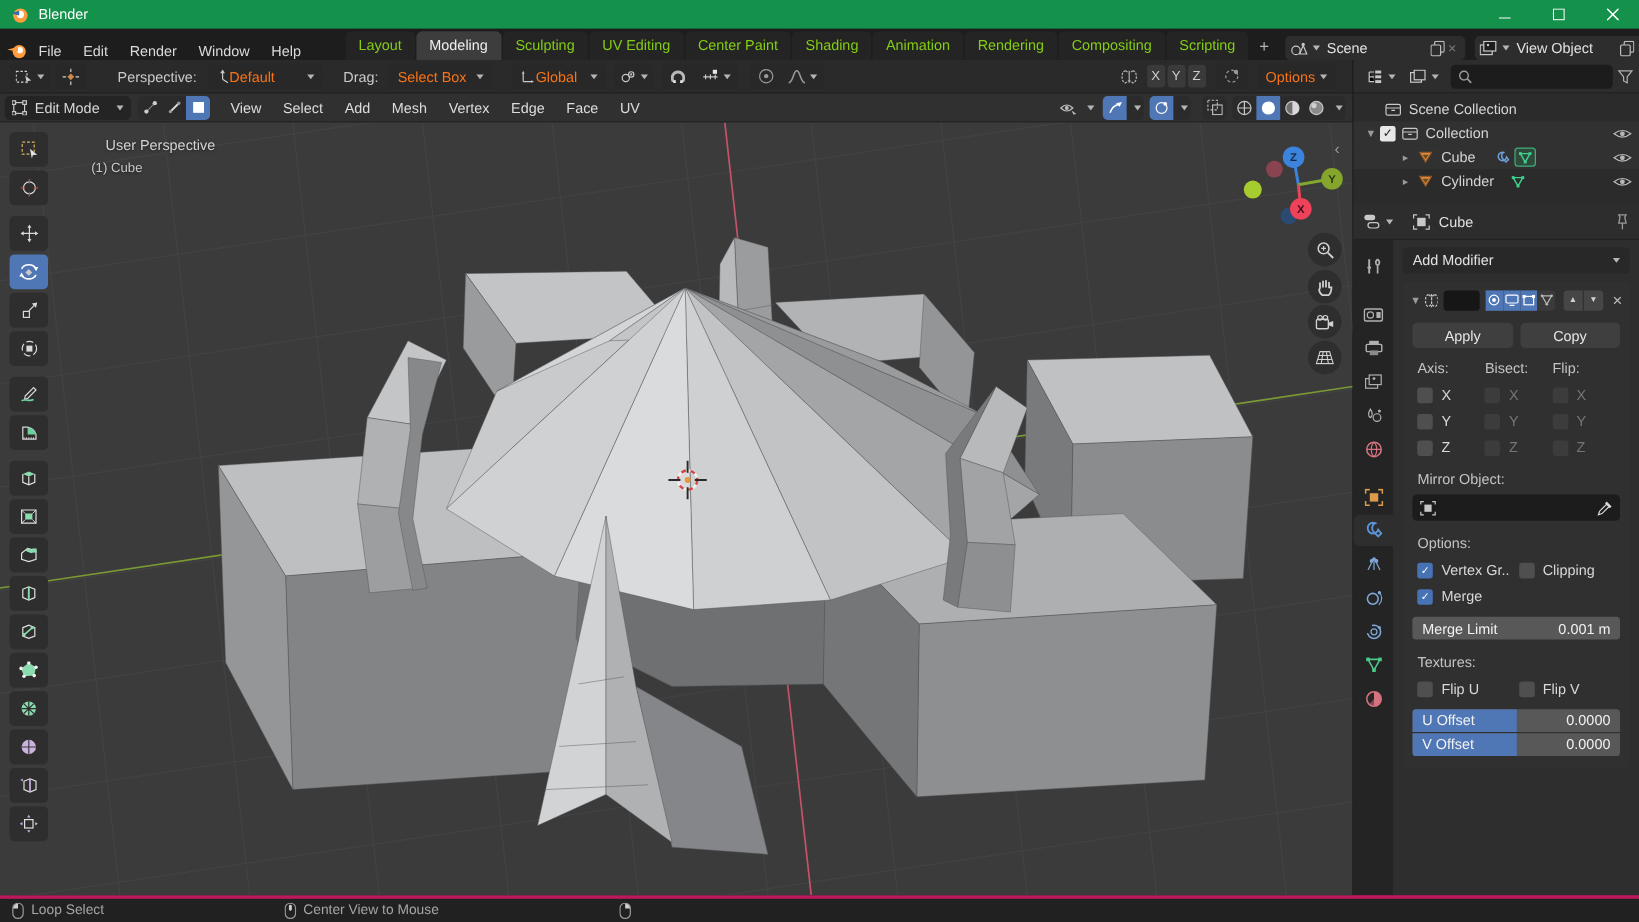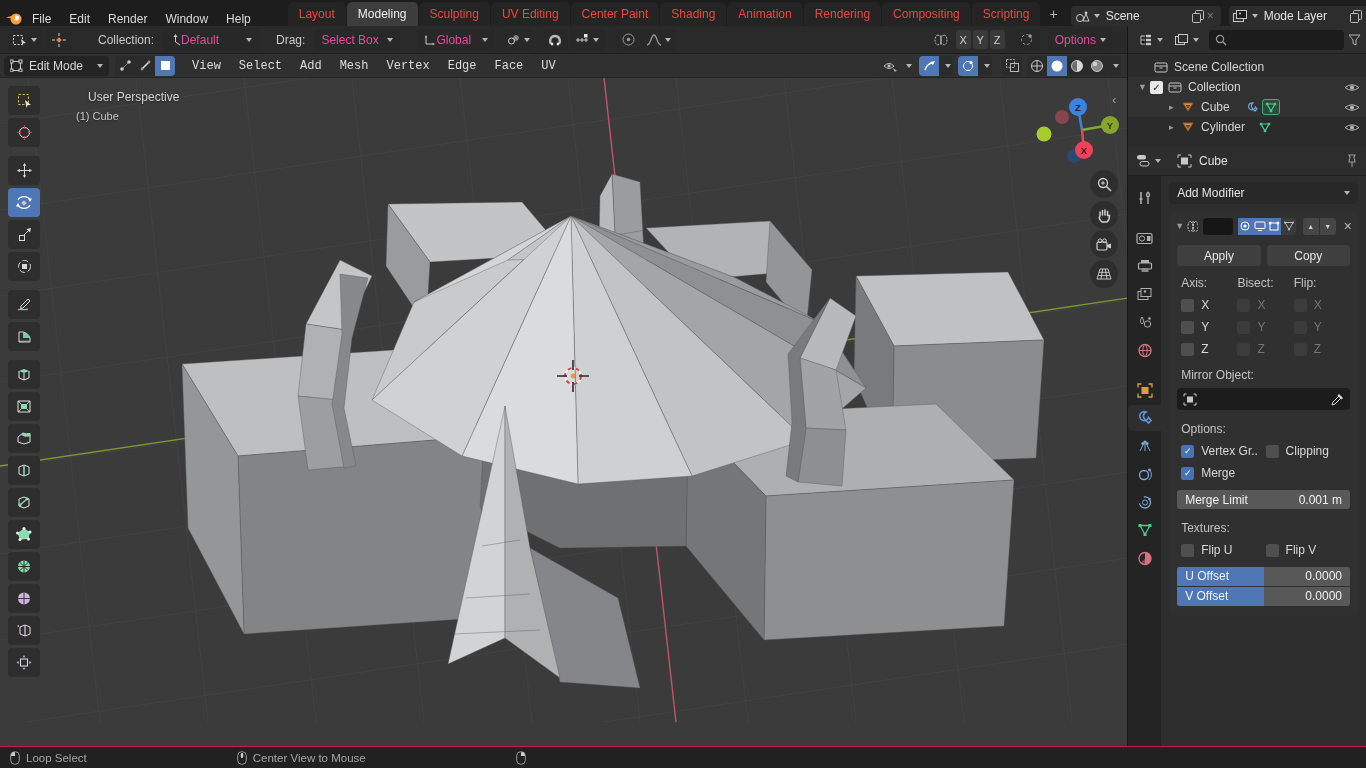--- a/index.html
+++ b/index.html
@@ -12,61 +12,61 @@
   .titlebar .logo { width:16px; height:16px; margin:0 8px 0 8px; }
   .titlebar .title { font-size:12px; }
   .winbtns { margin-left:auto; display:flex; height:100%; }
   .winbtn { width:45px; height:100%; display:flex; align-items:center; justify-content:center; }
 
   
   .menubar { height:26px; background:#1d1d1d; display:flex; align-items:flex-end; flex:0 0 auto; }
   .blogo { width:22px; display:flex; align-items:center; justify-content:center; margin-left:6px; }
   .menu-item { padding:0 9px; display:flex; align-items:center; color:#dadada; }
   .wtabs { display:flex; margin-left:28px; align-items:flex-end; height:100%; }
-  .wtab { padding:0 11px; height:24px; display:flex; align-items:center; background:#242424; color:#ef4444;
+  .wtab { padding:0 11px; height:24px; display:flex; align-items:center; background:#242424; color:#84cc16;
     border-radius:5px 5px 0 0; margin-right:1px; white-space:nowrap; }
   .wtab.active { background:#3d3d3d; color:#efefef; }
   .wtab.plus { background:transparent; color:#b5b5b5; font-size:14px; padding:0 8px; }
   .idwidget { display:flex; align-items:center; background:#2d2d2d; border-radius:4px; height:20px;
     margin:3px 4px 0 4px; padding:0 4px; }
   .idwidget .txt { padding:0 6px; color:#e2e2e2; min-width:92px; }
   .chev { width:0; height:0; border-left:3px solid transparent; border-right:3px solid transparent;
     border-top:4px solid #b5b5b5; margin-left:4px; flex:0 0 auto; }
   .xicn { color:#7c7c7c; font-size:12px; padding:0 3px; }
 
   
   .content { flex:1 1 auto; display:flex; min-height:0; }
   .leftcol { width:1128px; display:flex; flex-direction:column; border-right:1px solid #161616; }
   .rightcol { width:238px; display:flex; flex-direction:column; background:#2b2b2b; }
 
   
   .toolsettings { height:28px; background:#2a2a2a; display:flex; align-items:center; padding:0 6px;
     border-bottom:1px solid #1f1f1f; flex:0 0 auto; }
   .ts-label { color:#c9c9c9; margin:0 6px; }
   .dd { background:#282828; border-radius:4px; height:21px; display:flex; align-items:center;
-    padding:0 7px; color:#ec4899; margin:0 3px; white-space:nowrap; }
+    padding:0 7px; color:#f97316; margin:0 3px; white-space:nowrap; }
   .iconbtn { width:26px; height:21px; background:#282828; border-radius:4px; display:flex;
     align-items:center; justify-content:center; margin:0 2px; }
   .iconbtn.grp-l { border-radius:4px 0 0 4px; margin-right:0; }
   .iconbtn.grp-r { border-radius:0 4px 4px 0; margin-left:1px; }
   .xyzbtn { width:15px; height:19px; background:#3a3a3a; border-radius:3px; margin:0 1px;
     display:flex; align-items:center; justify-content:center; font-size:11px; color:#cfcfcf; }
   .spring { flex:1 1 auto; }
 
   
   .vphdr { height:24px; background:#303030; display:flex; align-items:center; padding:0 4px;
     border-bottom:1px solid #242424; flex:0 0 auto; }
   .mode-dd { background:#242424; border-radius:4px; height:20px; display:flex; align-items:center;
     padding:0 6px; margin-right:6px; }
   .selmode { display:flex; margin-right:8px; }
   .selmode .sm { width:20px; height:20px; background:#2b2b2b; display:flex; align-items:center; justify-content:center; }
   .selmode .sm:first-child { border-radius:4px 0 0 4px; }
   .selmode .sm:last-child { border-radius:0 4px 4px 0; }
   .selmode .sm.active { background:#4f76b5; }
-  .vpmenu { padding:0 9px; color:#dcdcdc;font-family:Liberation Mono, monospace; }
+  .vpmenu { padding:0 9px; color:#dcdcdc; }
   .hdr-tgl { width:20px; height:20px; display:flex; align-items:center; justify-content:center;
     background:#2b2b2b; border-radius:4px 0 0 4px; }
   .hdr-tgl.on { background:#4f76b5; }
   .hdr-chev { width:14px; height:20px; background:#2b2b2b; border-radius:0 4px 4px 0; display:flex;
     align-items:center; justify-content:center; margin-right:5px; }
   .shadegrp { display:flex; margin-left:5px; }
   .shadegrp .sh { width:20px; height:20px; background:#2b2b2b; display:flex; align-items:center; justify-content:center; }
   .shadegrp .sh.active { background:#4f76b5; }
   .shadegrp .sh:first-child { border-radius:4px 0 0 4px; }
 
@@ -148,30 +148,55 @@
   .slider .val { margin-left:auto; }
   .offslider { height:19px; background:#585858; border-radius:3px; position:relative; overflow:hidden;
     margin:1px 2px 0 2px; color:#f2f2f2; }
   .offslider .fill { position:absolute; left:0; top:0; bottom:0; width:50%; background:#4f76b5; }
   .offslider .lab { position:absolute; left:8px; top:0; line-height:19px; }
   .offslider .val { position:absolute; right:8px; top:0; line-height:19px; }
   .offslider.first { margin-top:10px; border-radius:3px 3px 0 0; }
   .offslider.second { border-radius:0 0 3px 3px; }
 
   
-  .statusbar { height:22px; background:#212121; border-top:1px solid #be185d; display:flex;
+  .statusbar { height:22px; background:#212121; border-top:3px solid #be185d; display:flex;
     align-items:center; padding:0 10px; color:#a5a5a5; font-size:11.5px; flex:0 0 auto; }
   .hintgrp { display:flex; align-items:center; gap:6px; margin-right:150px; }
   .stats { margin-left:auto; color:#8f8f8f; }
 </style>
 </head>
 <body>
 
 <div class="app">
 
+  <div class="titlebar">
+    <svg class="logo" viewBox="0 0 16 16">
+      <circle cx="9" cy="9" r="6" fill="#ff9d3c"></circle>
+        <circle cx="9" cy="8" r="3" fill="#fff"></circle>
+      <path d="M1 7 L8 5 L8 9 Z" fill="#2a6fb0"></path>
+    </svg>
+    <span class="title">Blender</span>
+    <div class="winbtns">
+      <div class="winbtn">
+        <svg width="10" height="10">
+            <line x1="0" y1="8" x2="10" y2="8" stroke="#fff" stroke-width="1"></line>
+          </svg>
+      </div>
+      <div class="winbtn">
+        <svg width="10" height="10">
+            <rect x="0.5" y="0.5" width="9" height="9" fill="none" stroke="#fff"></rect>
+          </svg>
+      </div>
+      <div class="winbtn close">
+        <svg width="10" height="10">
+            <path d="M0 0 L10 10 M10 0 L0 10" stroke="#fff" stroke-width="1.2"></path>
+          </svg>
+      </div>
+    </div>
+  </div>
 
   <div class="menubar">
     <div class="blogo">
       <svg width="17" height="15" viewBox="0 0 17 15">
           <circle cx="10" cy="8" r="5.5" fill="#ff9d3c"></circle>
           <circle cx="10.5" cy="6.8" r="2.6" fill="#fff"></circle>
           <path d="M0 6.5 L9 4 L9 8 Z" fill="#ff9d3c"></path>
         </svg>
     </div>
     <div class="menu-item">File</div>
@@ -207,21 +232,21 @@
         </svg>
       <span class="xicn">×</span>
     </div>
     <div class="idwidget">
       <svg width="15" height="13">
           <rect x="0.5" y="3.5" width="10" height="8" fill="none" stroke="#c8c8c8"></rect>
           <rect x="3.5" y="0.5" width="10" height="8" fill="#1d1d1d" stroke="#c8c8c8"></rect>
           <circle cx="7" cy="3.5" r="1" fill="#c8c8c8"></circle>
         </svg>
       <span class="chev"></span>
-      <span class="txt">Mode Layer</span>
+      <span class="txt">View Object</span>
       <svg width="12" height="13">
           <rect x="3.5" y="0.5" width="8" height="9" rx="1" fill="none" stroke="#bdbdbd"></rect>
           <rect x="0.5" y="3.5" width="8" height="9" rx="1" fill="#2d2d2d" stroke="#bdbdbd"></rect>
         </svg>
       <span class="xicn">×</span>
     </div>
   </div>
 
   <div class="content">
 
@@ -234,21 +259,21 @@
               <path d="M8 6 L13 10 L10 10.5 L9.5 13 Z" fill="#d0d0d0"></path>
             </svg>
           <span class="chev"></span>
         </div>
         <div class="iconbtn">
           <svg width="14" height="14">
               <rect x="5" y="5" width="4" height="4" transform="rotate(45 7 7)" fill="#cf8a45"></rect>
               <path d="M7 0 L7 3 M7 11 L7 14 M0 7 L3 7 M11 7 L14 7" stroke="#d0d0d0"></path>
             </svg>
         </div>
-        <span class="ts-label" style="margin-left:24px">Collection:</span>
+        <span class="ts-label" style="margin-left:24px">Perspective:</span>
         <div class="dd" style="width:96px">
           <svg width="11" height="12">
               <path d="M5.5 1 L5.5 8 M5.5 8 L10 11" stroke="#c8c8c8"></path>
               <path d="M5.5 0 L3.5 3 L7.5 3 Z" fill="#c8c8c8"></path>
             </svg>
           <span>Default</span>
           <span class="chev" style="margin-left:auto"></span>
         </div>
         <span class="ts-label" style="margin-left:14px">Drag:</span>
         <div class="dd" style="width:86px">

